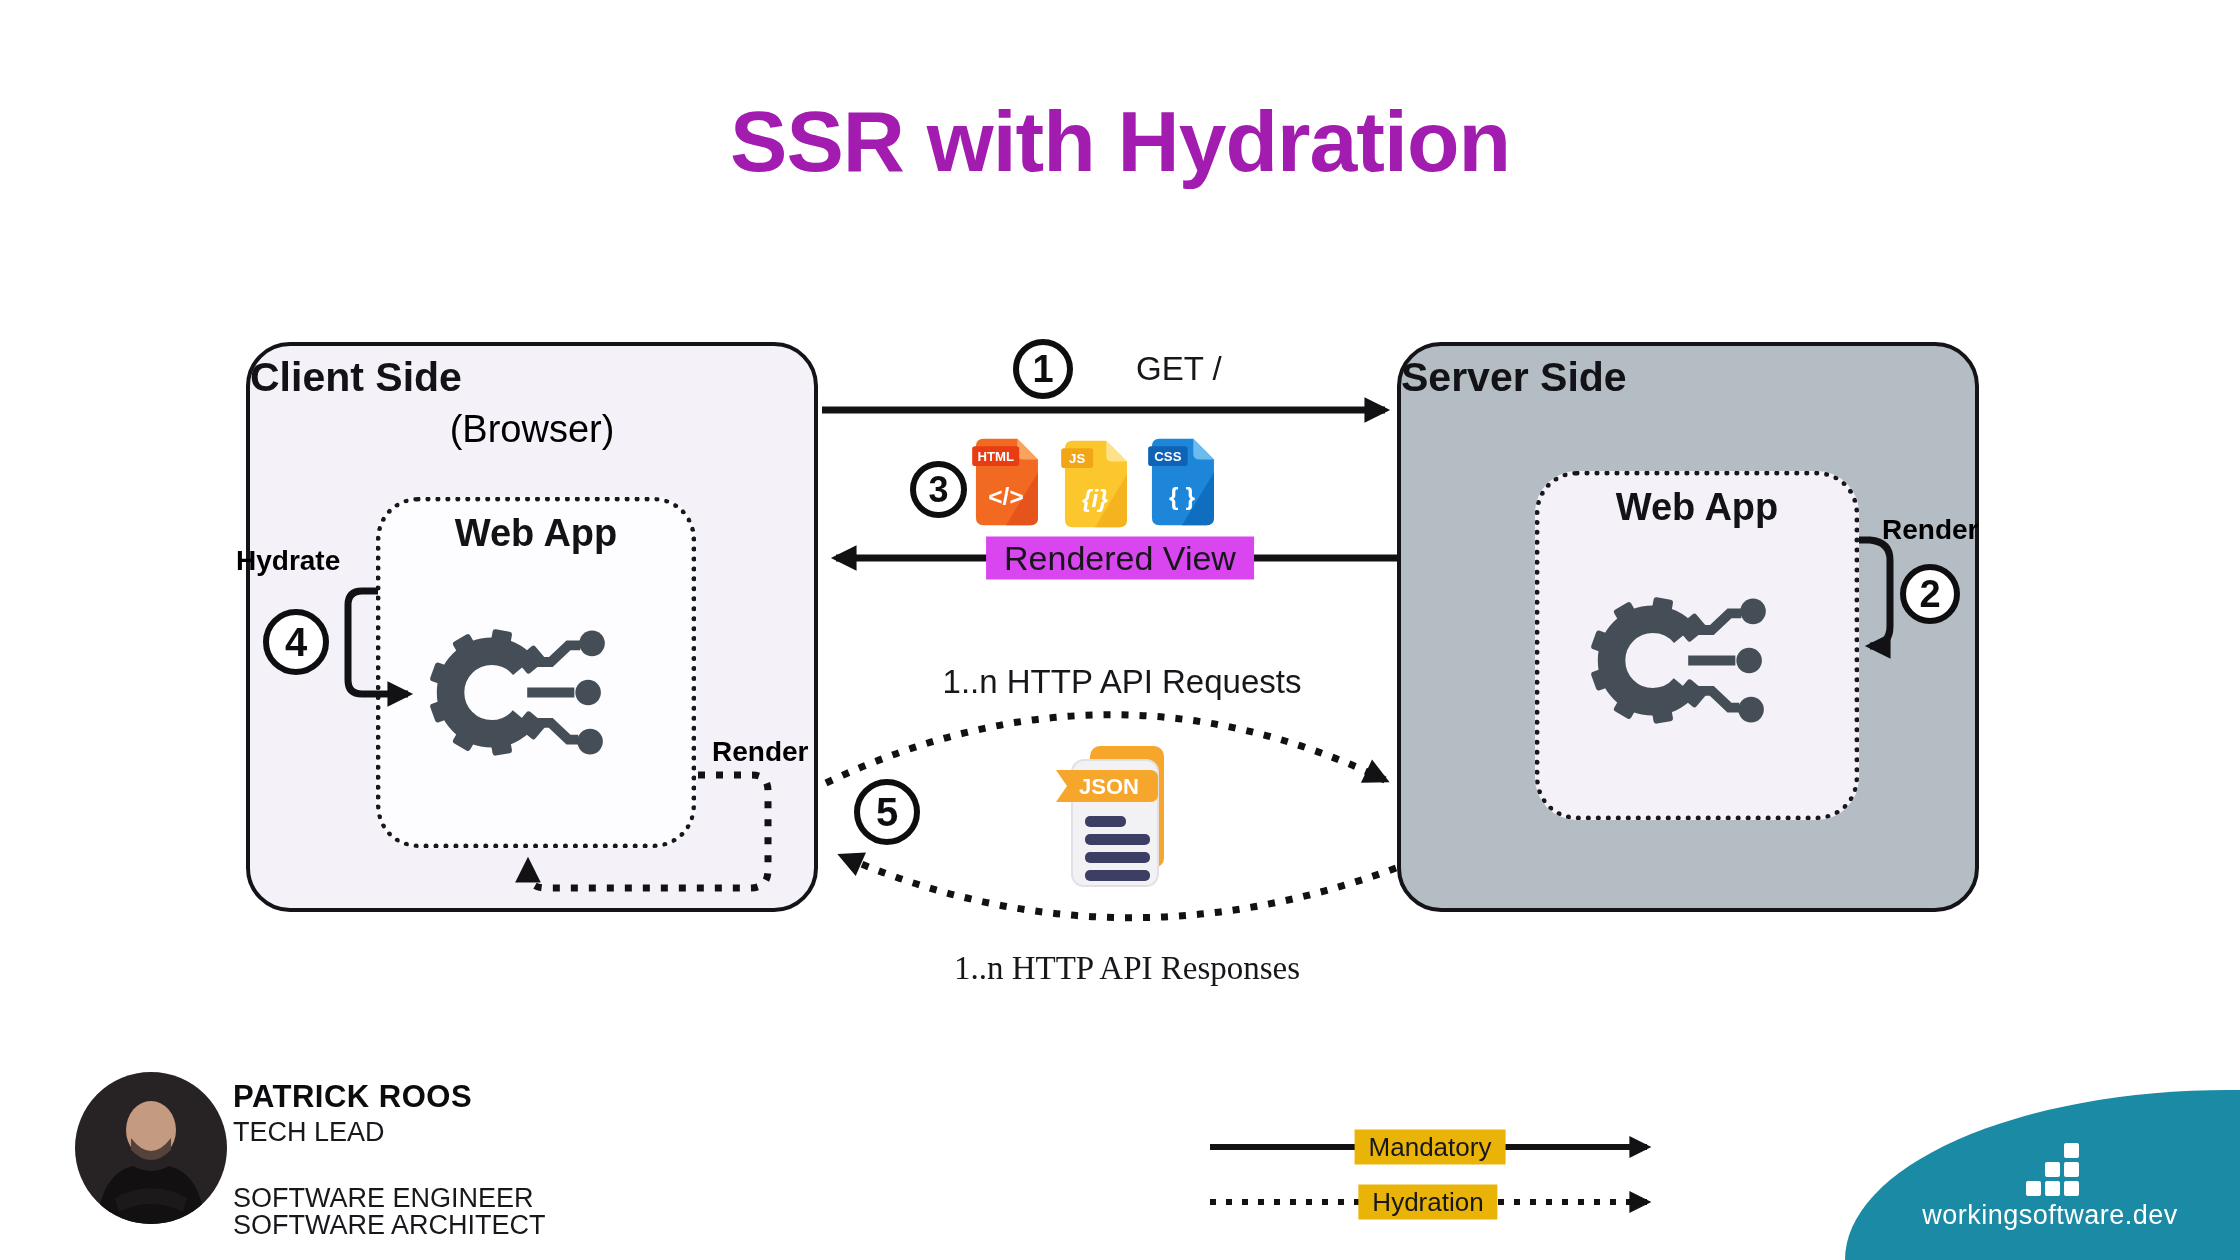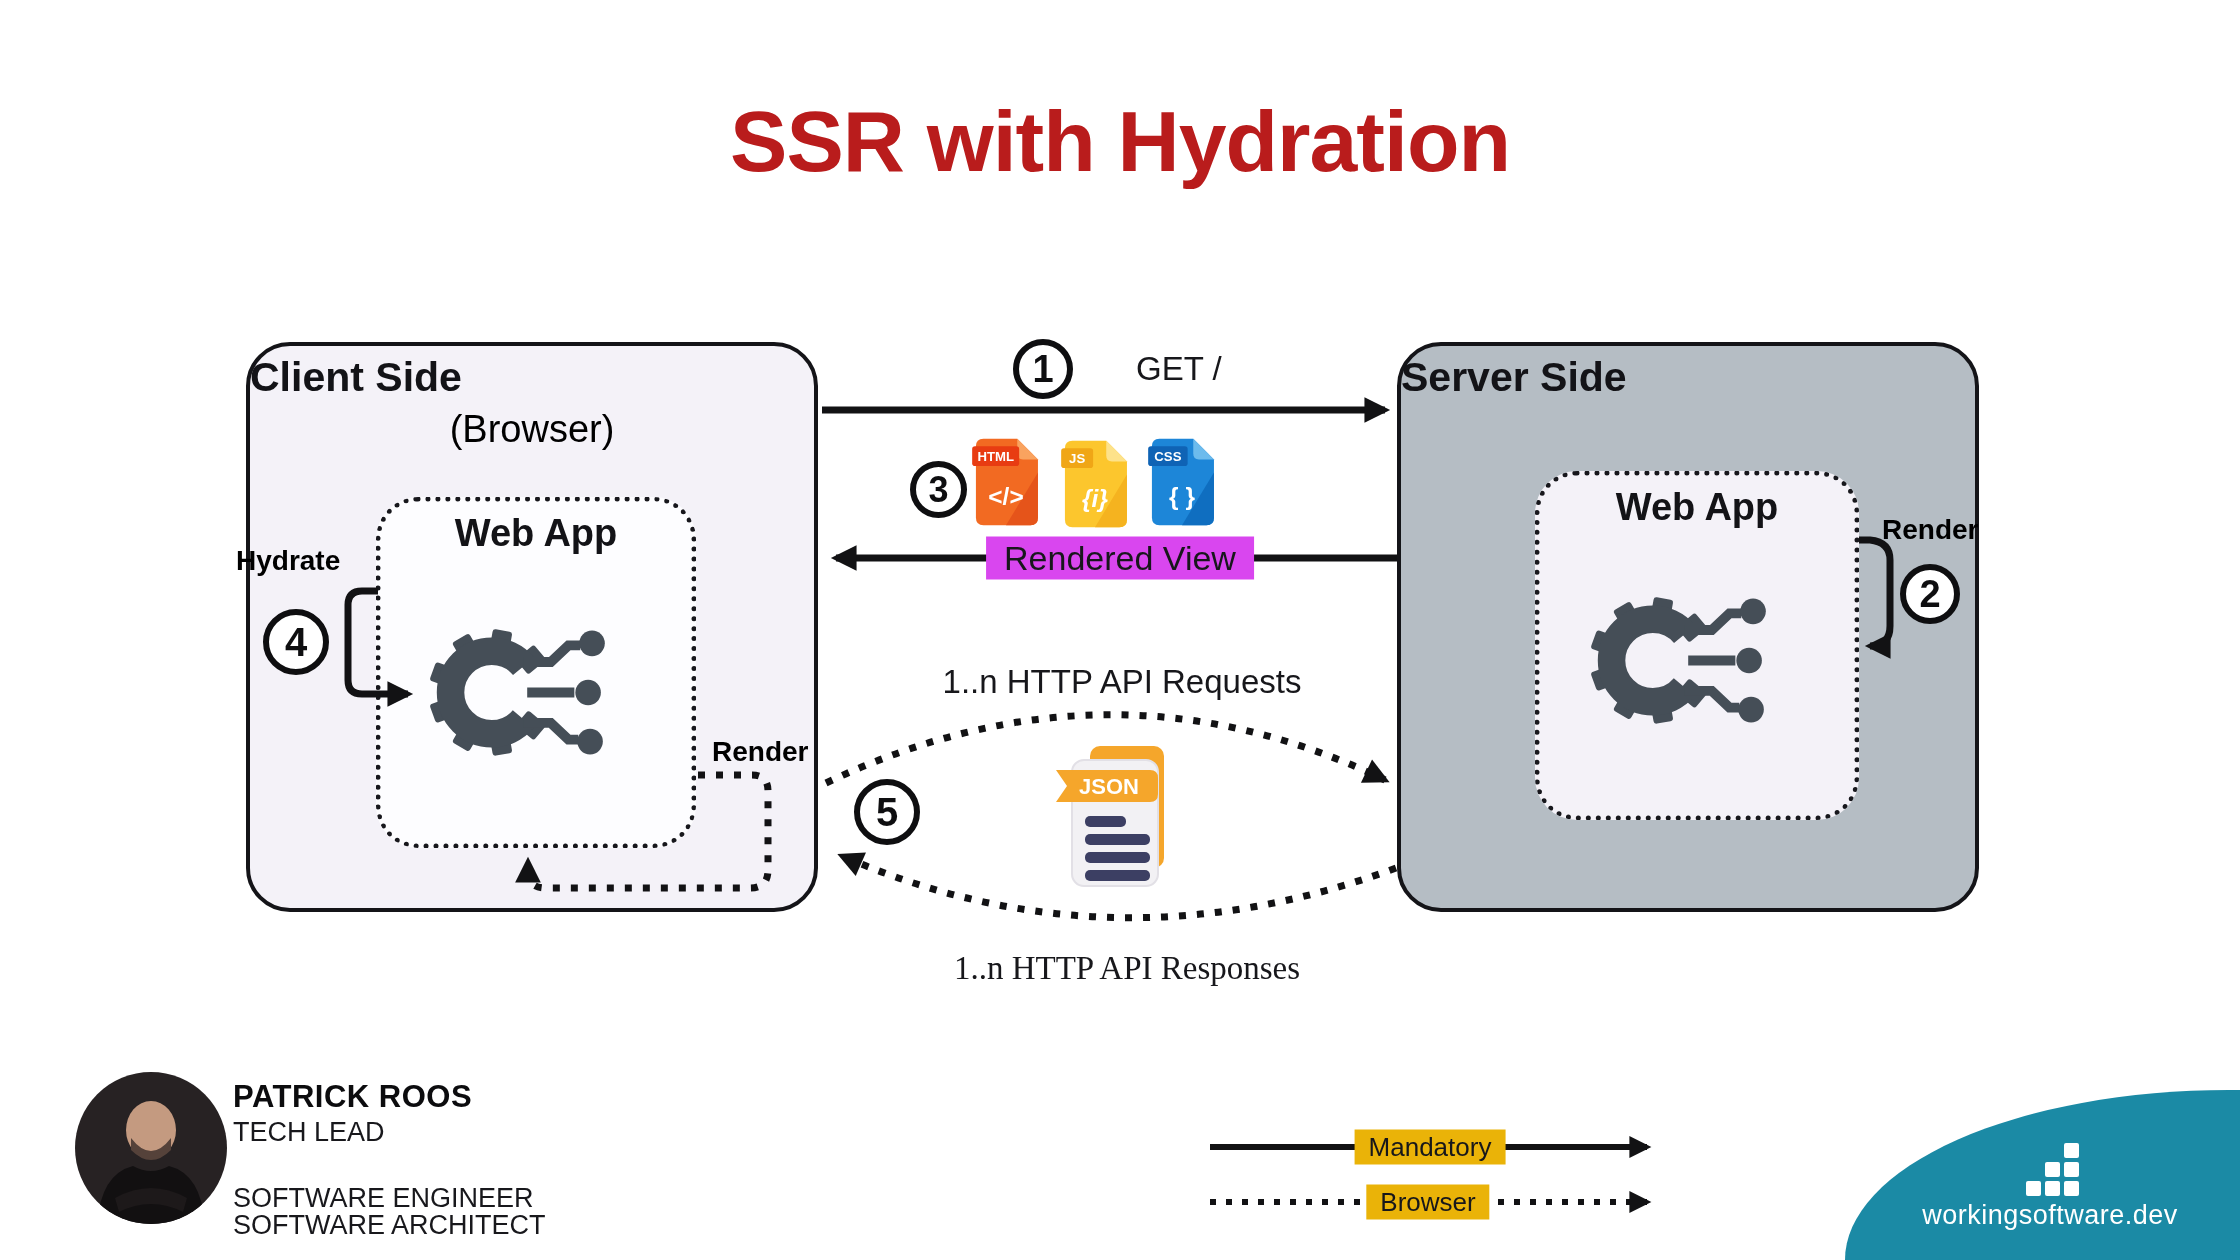--- a/index.html
+++ b/index.html
@@ -4,21 +4,21 @@
 <style>
   html,body{margin:0;padding:0;background:#ffffff;}
   .stage{
     position:relative;width:2240px;height:1260px;background:#ffffff;overflow:hidden;
     font-family:"Liberation Sans",sans-serif;color:#131317;
   }
 
   
   .main-title{
     position:absolute;left:0;right:0;top:92px;text-align:center;
-    font-size:86px;font-weight:900;letter-spacing:-1px;color:#b91c1c;
+    font-size:86px;font-weight:900;letter-spacing:-1px;color:#a21caf;
   }
 
   
   .side-box{position:absolute;border:4px solid #141418;border-radius:44px;box-sizing:border-box;}
   .client-box{left:246px;top:342px;width:572px;height:570px;background:#f4f2f8;}
   .server-box{left:1397px;top:342px;width:582px;height:570px;background:#b5bdc4;}
   .side-title{position:absolute;left:0;right:0;top:8px;text-align:left;font-size:41px;font-weight:700;}
   .side-subtitle{position:absolute;left:0;right:0;top:62px;text-align:center;font-size:38px;font-weight:400;color:#000000;}
 
   .dotted-box{position:absolute;border:5px dotted #17171c;border-radius:42px;box-sizing:border-box;}
@@ -228,21 +228,21 @@
     <text x="57" y="54" text-anchor="middle" font-family="Liberation Sans,sans-serif" font-size="22" font-weight="bold" fill="#ffffff">JSON</text>
     <g fill="#3c3f63">
       <rect x="33" y="76" width="41" height="11" rx="5"></rect>
       <rect x="33" y="94" width="65" height="11" rx="5"></rect>
       <rect x="33" y="112" width="65" height="11" rx="5"></rect>
       <rect x="33" y="130" width="65" height="11" rx="5"></rect>
     </g>
   </svg>
 
   <div class="legend-label legend-mandatory">Mandatory</div>
-  <div class="legend-label legend-optional">Browser</div>
+  <div class="legend-label legend-optional">Hydration</div>
 
   <svg class="author-photo" viewBox="0 0 152 152">
     <defs>
         <clipPath id="pc">
           <circle cx="76" cy="76" r="76"></circle>
         </clipPath>
       </defs>
     <g clip-path="url(#pc)">
       <rect width="152" height="152" fill="#272223"></rect>
       <ellipse cx="76" cy="58" rx="25" ry="29" fill="#c49a80"></ellipse>

